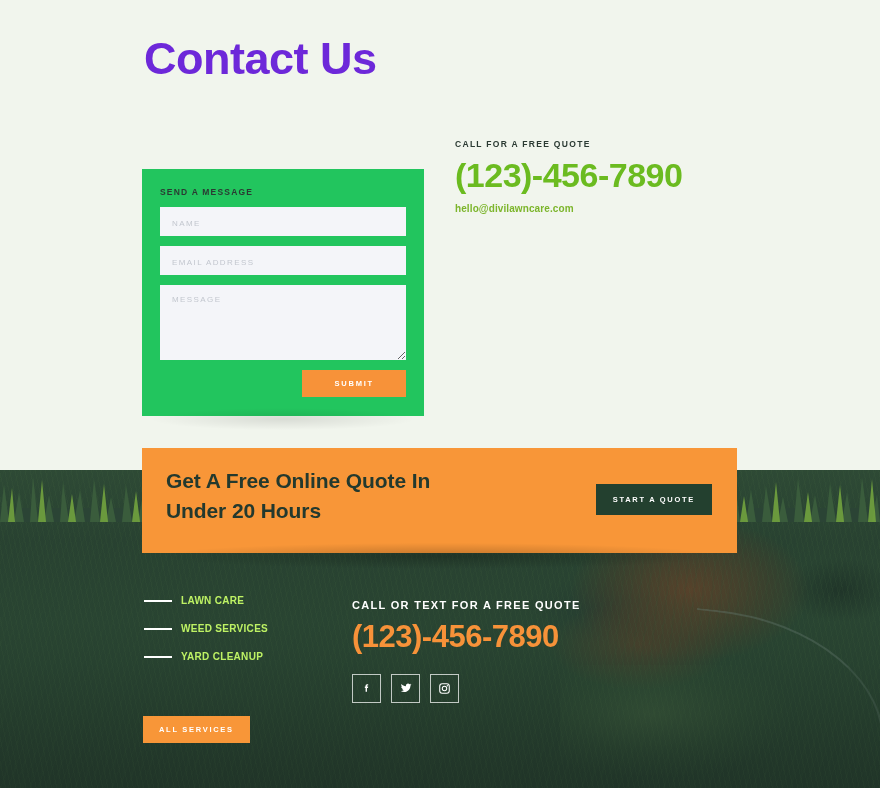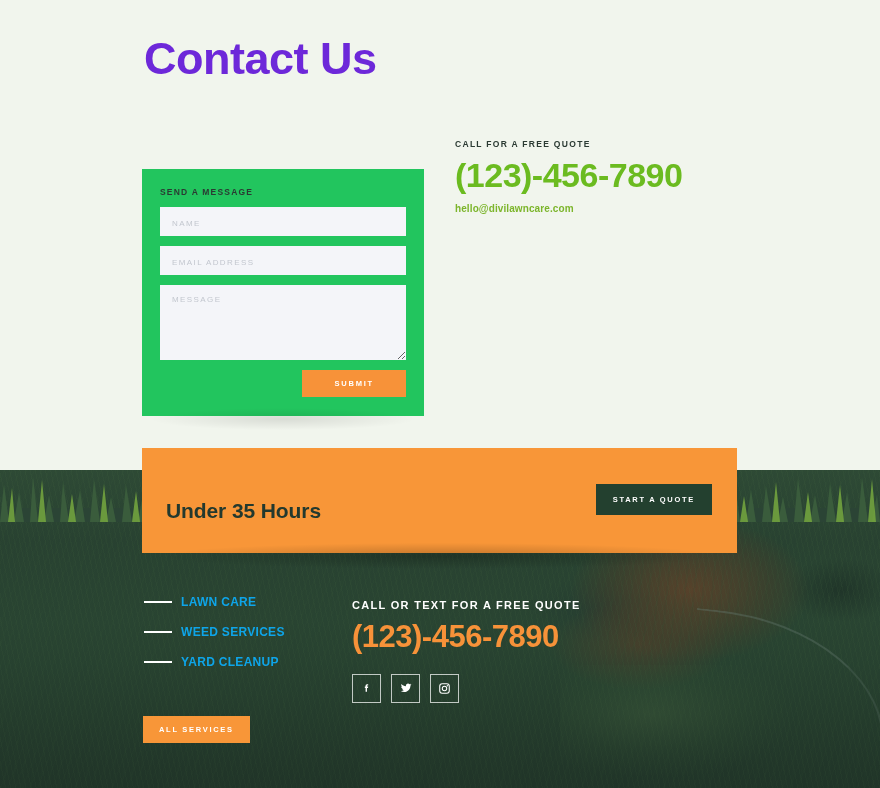--- a/index.html
+++ b/index.html
@@ -302,23 +302,23 @@
   .service-dash {
     display: inline-block;
     width: 28px;
     height: 2px;
     background: #ffffff;
     margin-right: 9px;
     flex-shrink: 0;
   }
 
   .service-label {
-    font-size: 12px;
-    font-weight: 700;
-    color: #0ea5e9;
+    font-size: 10px;
+    font-weight: 700;
+    color: #bef264;
     letter-spacing: 0.3px;
     line-height: 1;
   }
 
   .all-services-btn {
     position: absolute;
     left: 143px;
     top: 716px;
     background: #f89638;
     color: #ffffff;
@@ -547,21 +547,22 @@
               <circle cx="17.2" cy="6.8" r="1.3" fill="#ffffff"></circle>
             </svg>
           </a>
         </div>
       </div>
     </div>
   </div>
 
   <div class="cta-banner">
     <div class="cta-text">
+      <span>Get A Free Online Quote In</span>
       <br>
-      <span>Under 35 Hours</span>
+      <span>Under 20 Hours</span>
     </div>
     <button class="cta-btn">START A QUOTE</button>
   </div>
 
   <button class="all-services-btn">ALL SERVICES</button>
 
 </div>
 
 </body></html>

